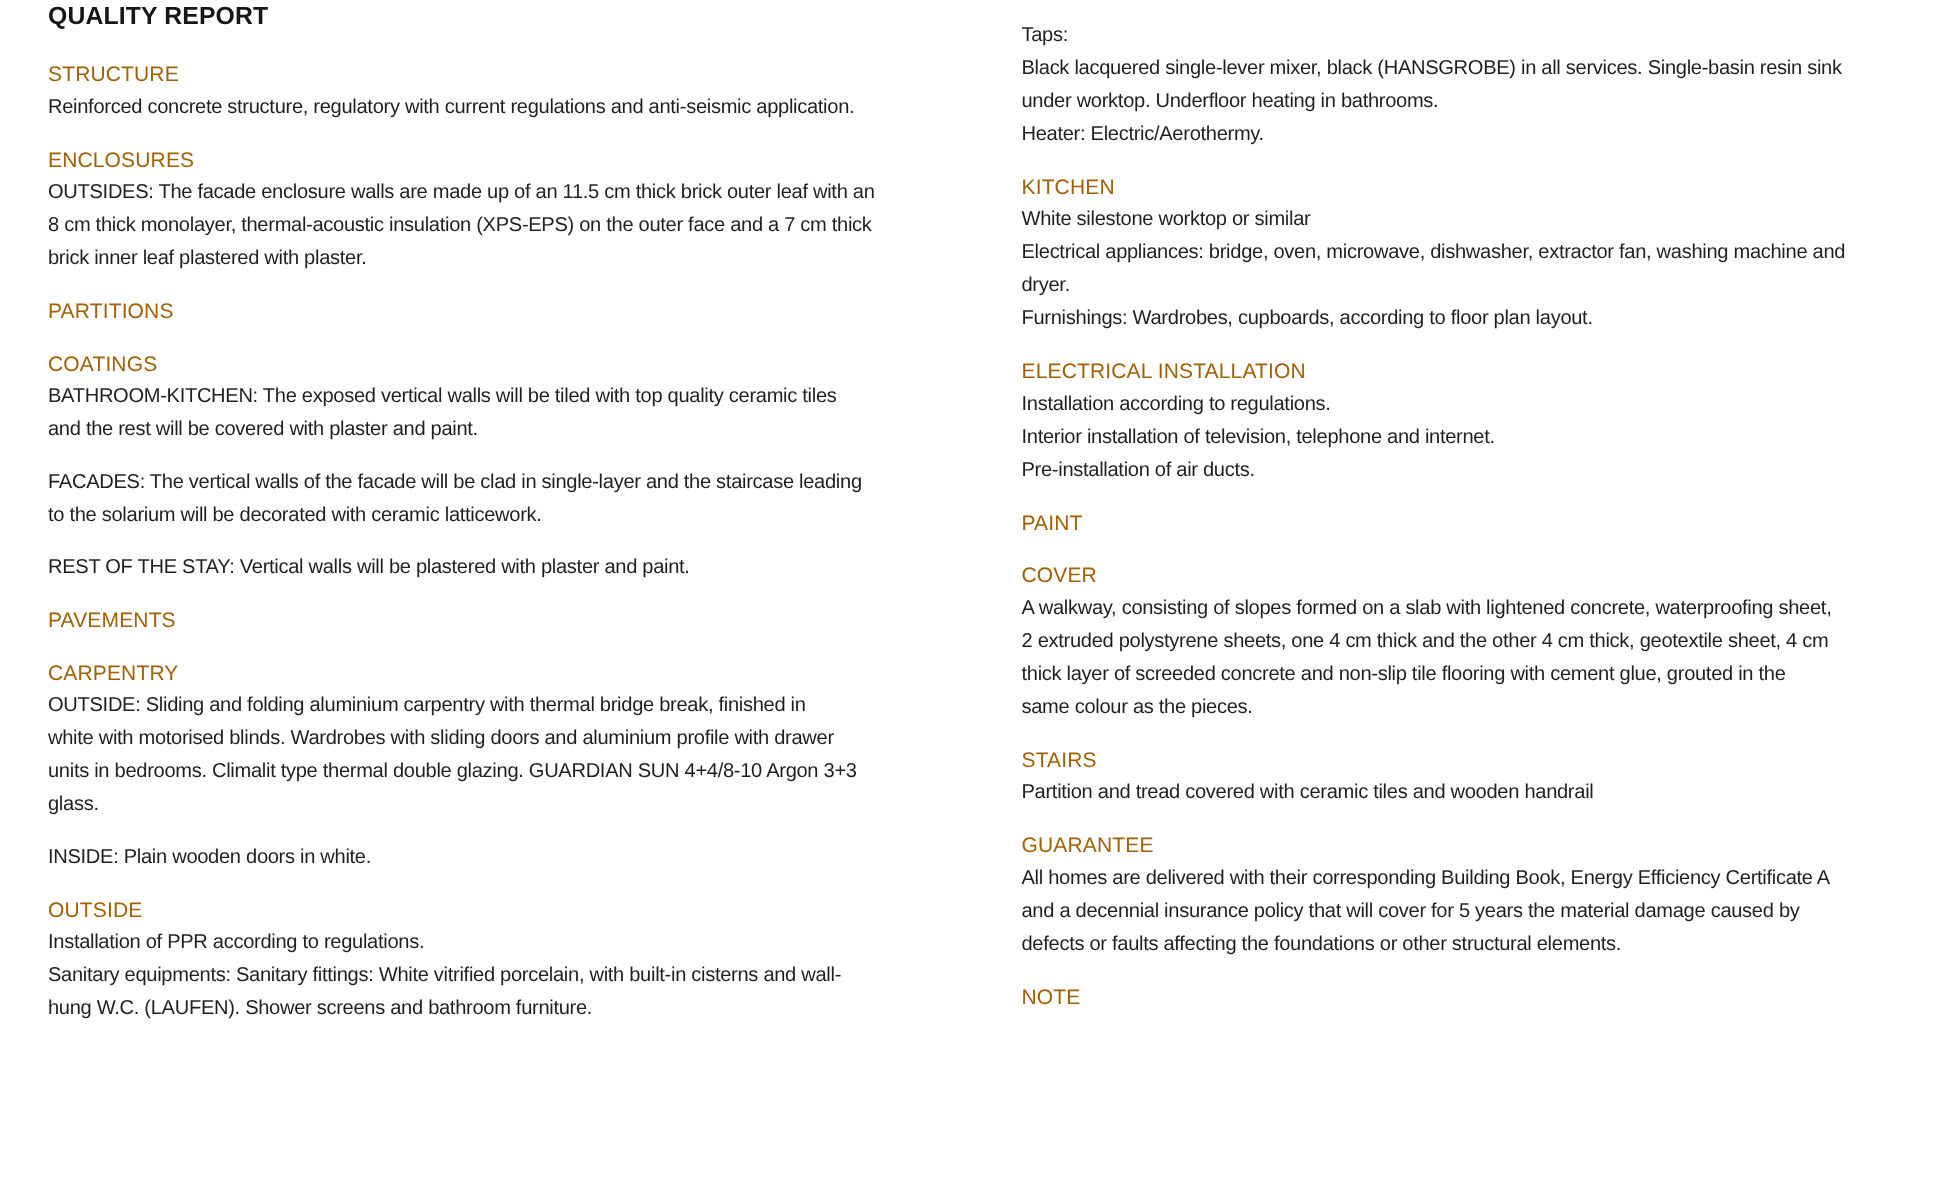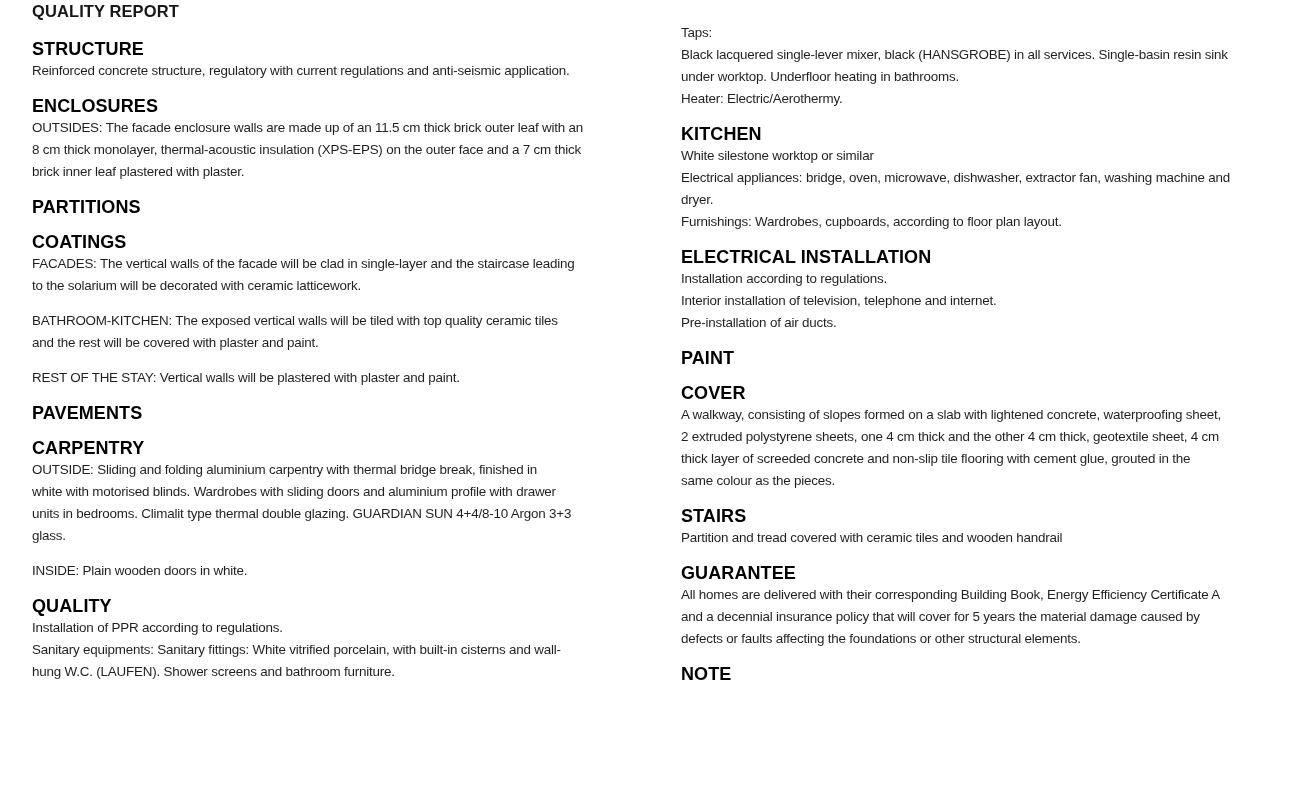--- a/index.html
+++ b/index.html
@@ -24,37 +24,37 @@
     position: absolute;
     top: 0;
   }
   .col-left {
     left: 32px;
     width: 625px;
   }
   .col-right {
     left: 681px;
     width: 605px;
-    padding-top: 22px;
+    padding-top: 12px;
   }
   .doc-title {
     font-size: 16.5px;
     font-weight: 600;
     line-height: 22px;
     letter-spacing: 0.1px;
     margin: 0 0 16px 0;
     color: #161616;
   }
   .section-heading {
-    font-size: 18px;
-    font-weight: 700;
+    font-size: 14px;
+    font-weight: 400;
     line-height: 22px;
     letter-spacing: 0.1px;
     margin: 13px 0 0 0;
-    color: #000000;
+    color: #a16207;
   }
   section > .section-heading:first-child { }
   .para {
     font-size: 13.4px;
     font-weight: 400;
     line-height: 22px;
     letter-spacing: -0.2px;
     margin: 0 0 13px 0;
     white-space: pre;
     color: #1f1f1f;
@@ -80,42 +80,42 @@
 8 cm thick monolayer, thermal-acoustic insulation (XPS-EPS) on the outer face and a 7 cm thick
 brick inner leaf plastered with plaster.</p>
     </section>
 
     <section>
       <h2 class="section-heading">PARTITIONS</h2>
     </section>
 
     <section>
       <h2 class="section-heading">COATINGS</h2>
+      <p class="para">BATHROOM-KITCHEN: The exposed vertical walls will be tiled with top quality ceramic tiles
+and the rest will be covered with plaster and paint.</p>
       <p class="para">FACADES: The vertical walls of the facade will be clad in single-layer and the staircase leading
 to the solarium will be decorated with ceramic latticework.</p>
-      <p class="para">BATHROOM-KITCHEN: The exposed vertical walls will be tiled with top quality ceramic tiles
-and the rest will be covered with plaster and paint.</p>
       <p class="para">REST OF THE STAY: Vertical walls will be plastered with plaster and paint.</p>
     </section>
 
     <section>
       <h2 class="section-heading">PAVEMENTS</h2>
     </section>
 
     <section>
       <h2 class="section-heading">CARPENTRY</h2>
       <p class="para">OUTSIDE: Sliding and folding aluminium carpentry with thermal bridge break, finished in
 white with motorised blinds. Wardrobes with sliding doors and aluminium profile with drawer
 units in bedrooms. Climalit type thermal double glazing. GUARDIAN SUN 4+4/8-10 Argon 3+3
 glass.</p>
       <p class="para">INSIDE: Plain wooden doors in white.</p>
     </section>
 
     <section>
-      <h2 class="section-heading">QUALITY</h2>
+      <h2 class="section-heading">OUTSIDE</h2>
       <p class="para">Installation of PPR according to regulations.
 Sanitary equipments: Sanitary fittings: White vitrified porcelain, with built-in cisterns and wall-
 hung W.C. (LAUFEN). Shower screens and bathroom furniture.</p>
     </section>
   </div>
 
   <div class="col col-right">
 
     <section>
       <p class="para">Taps:

